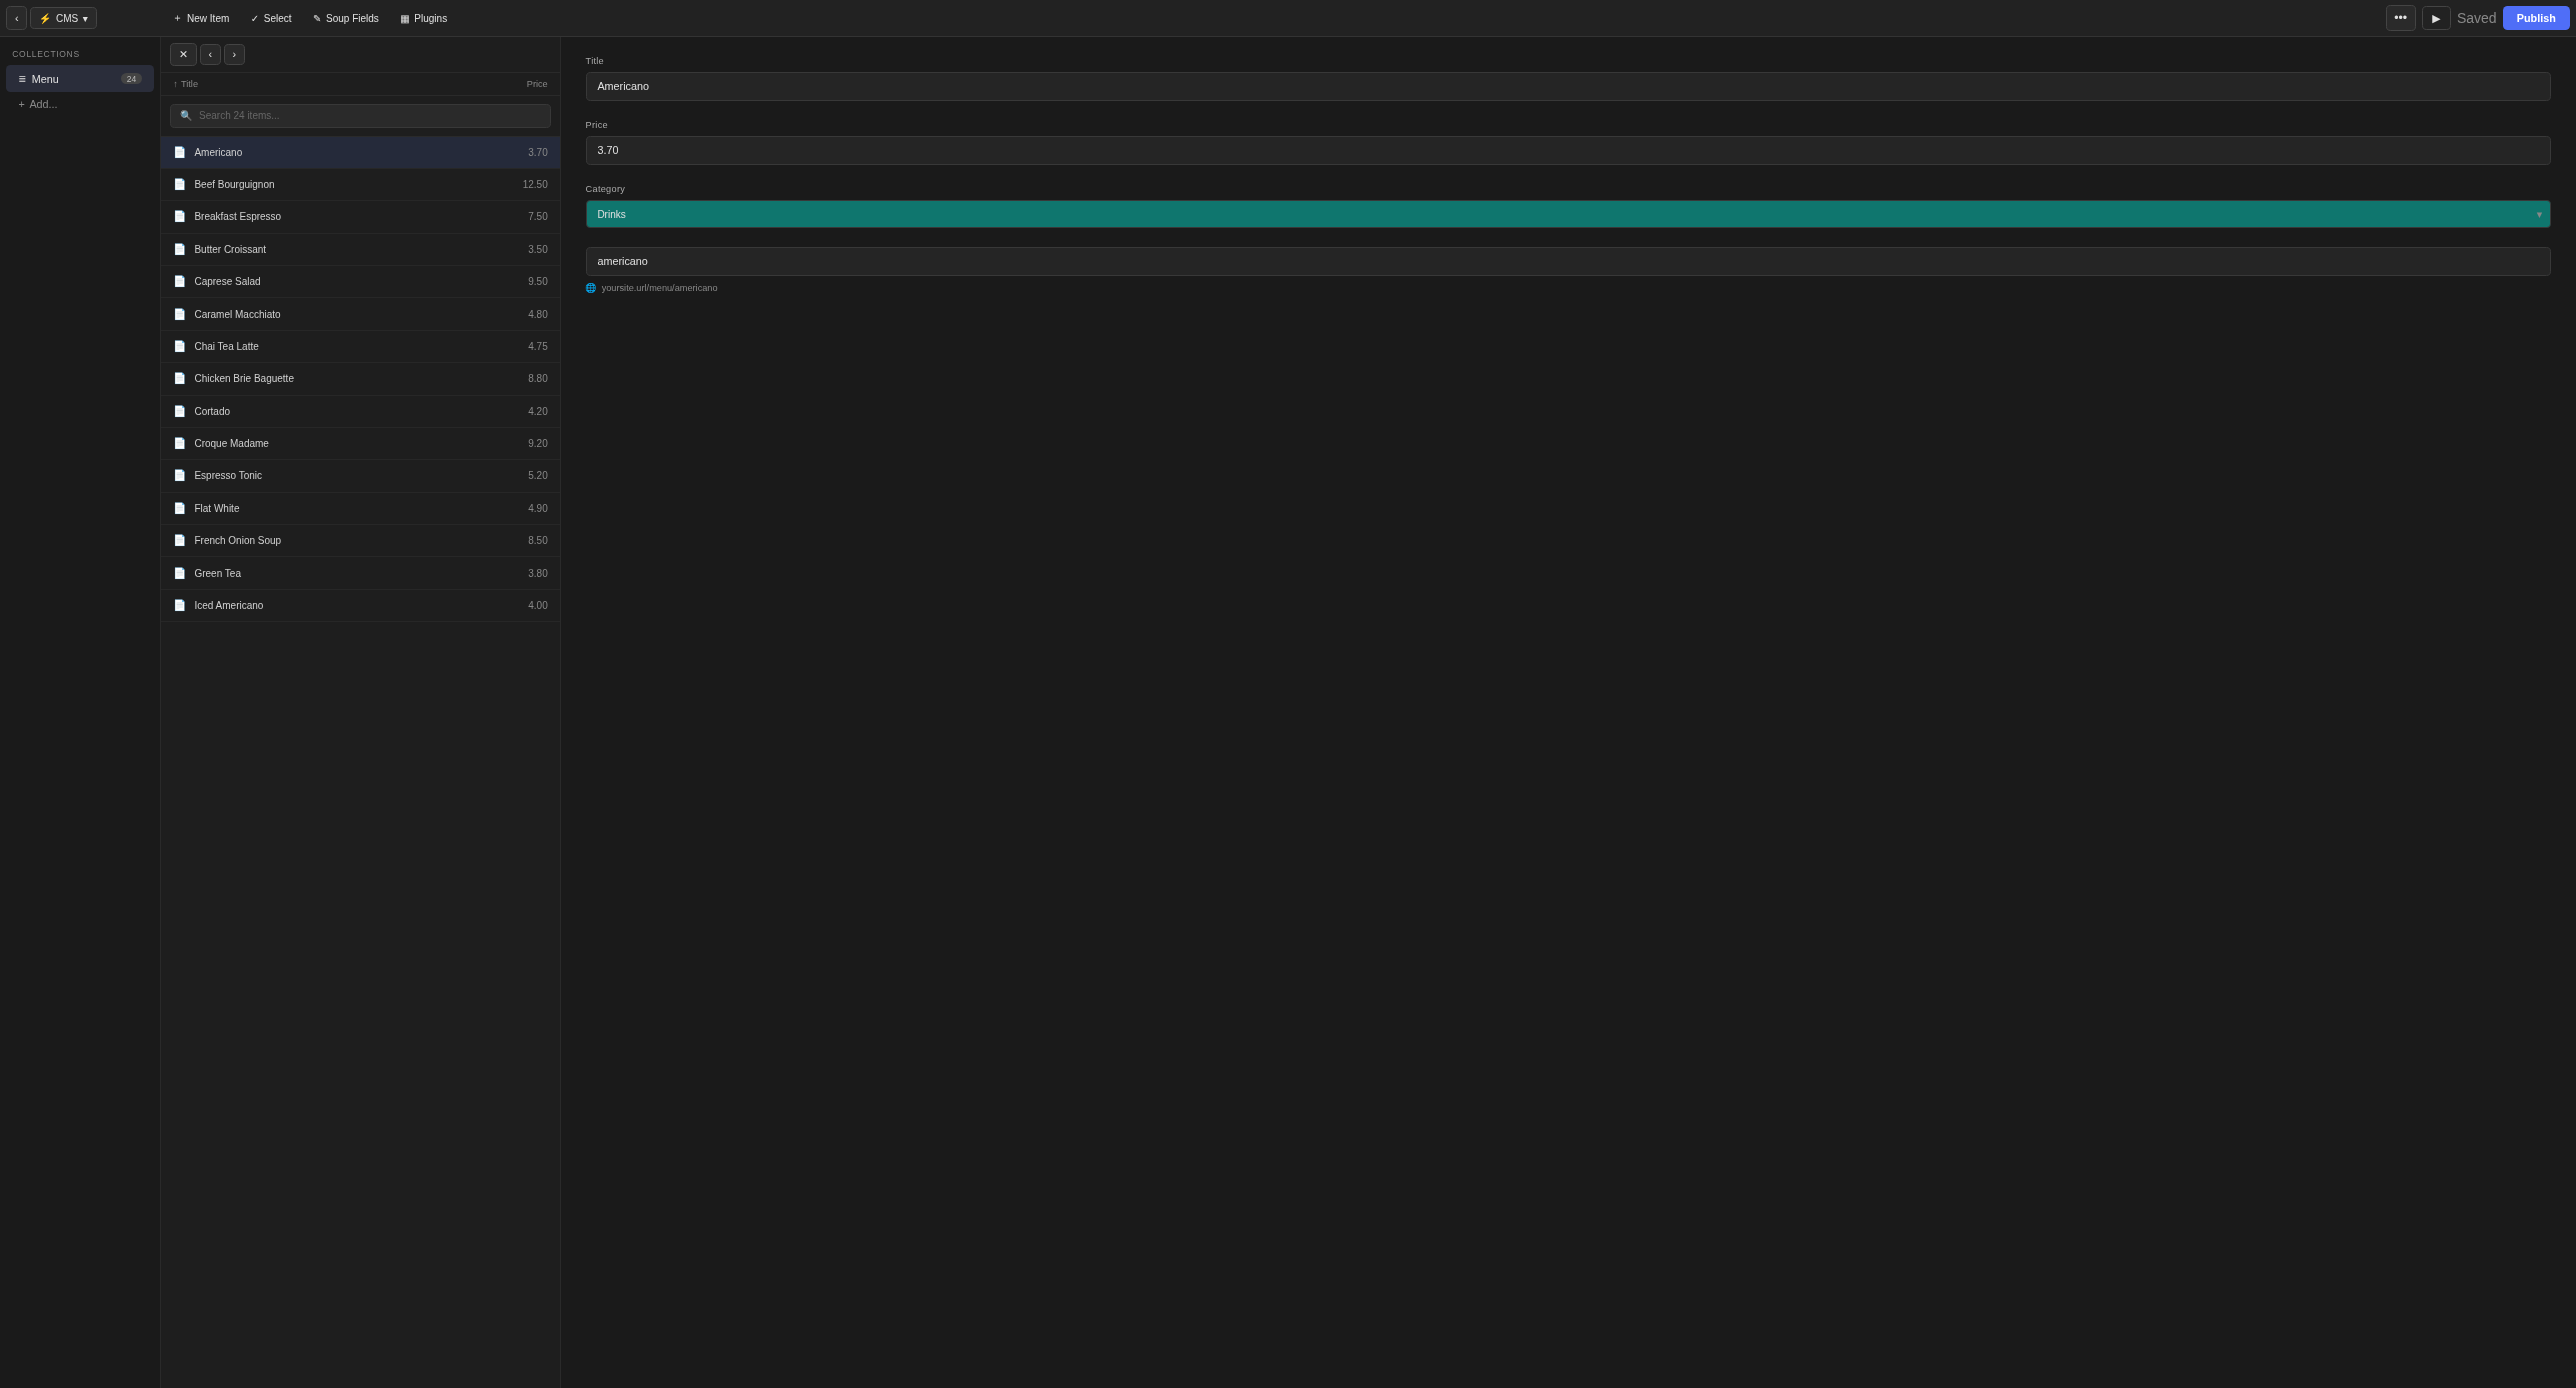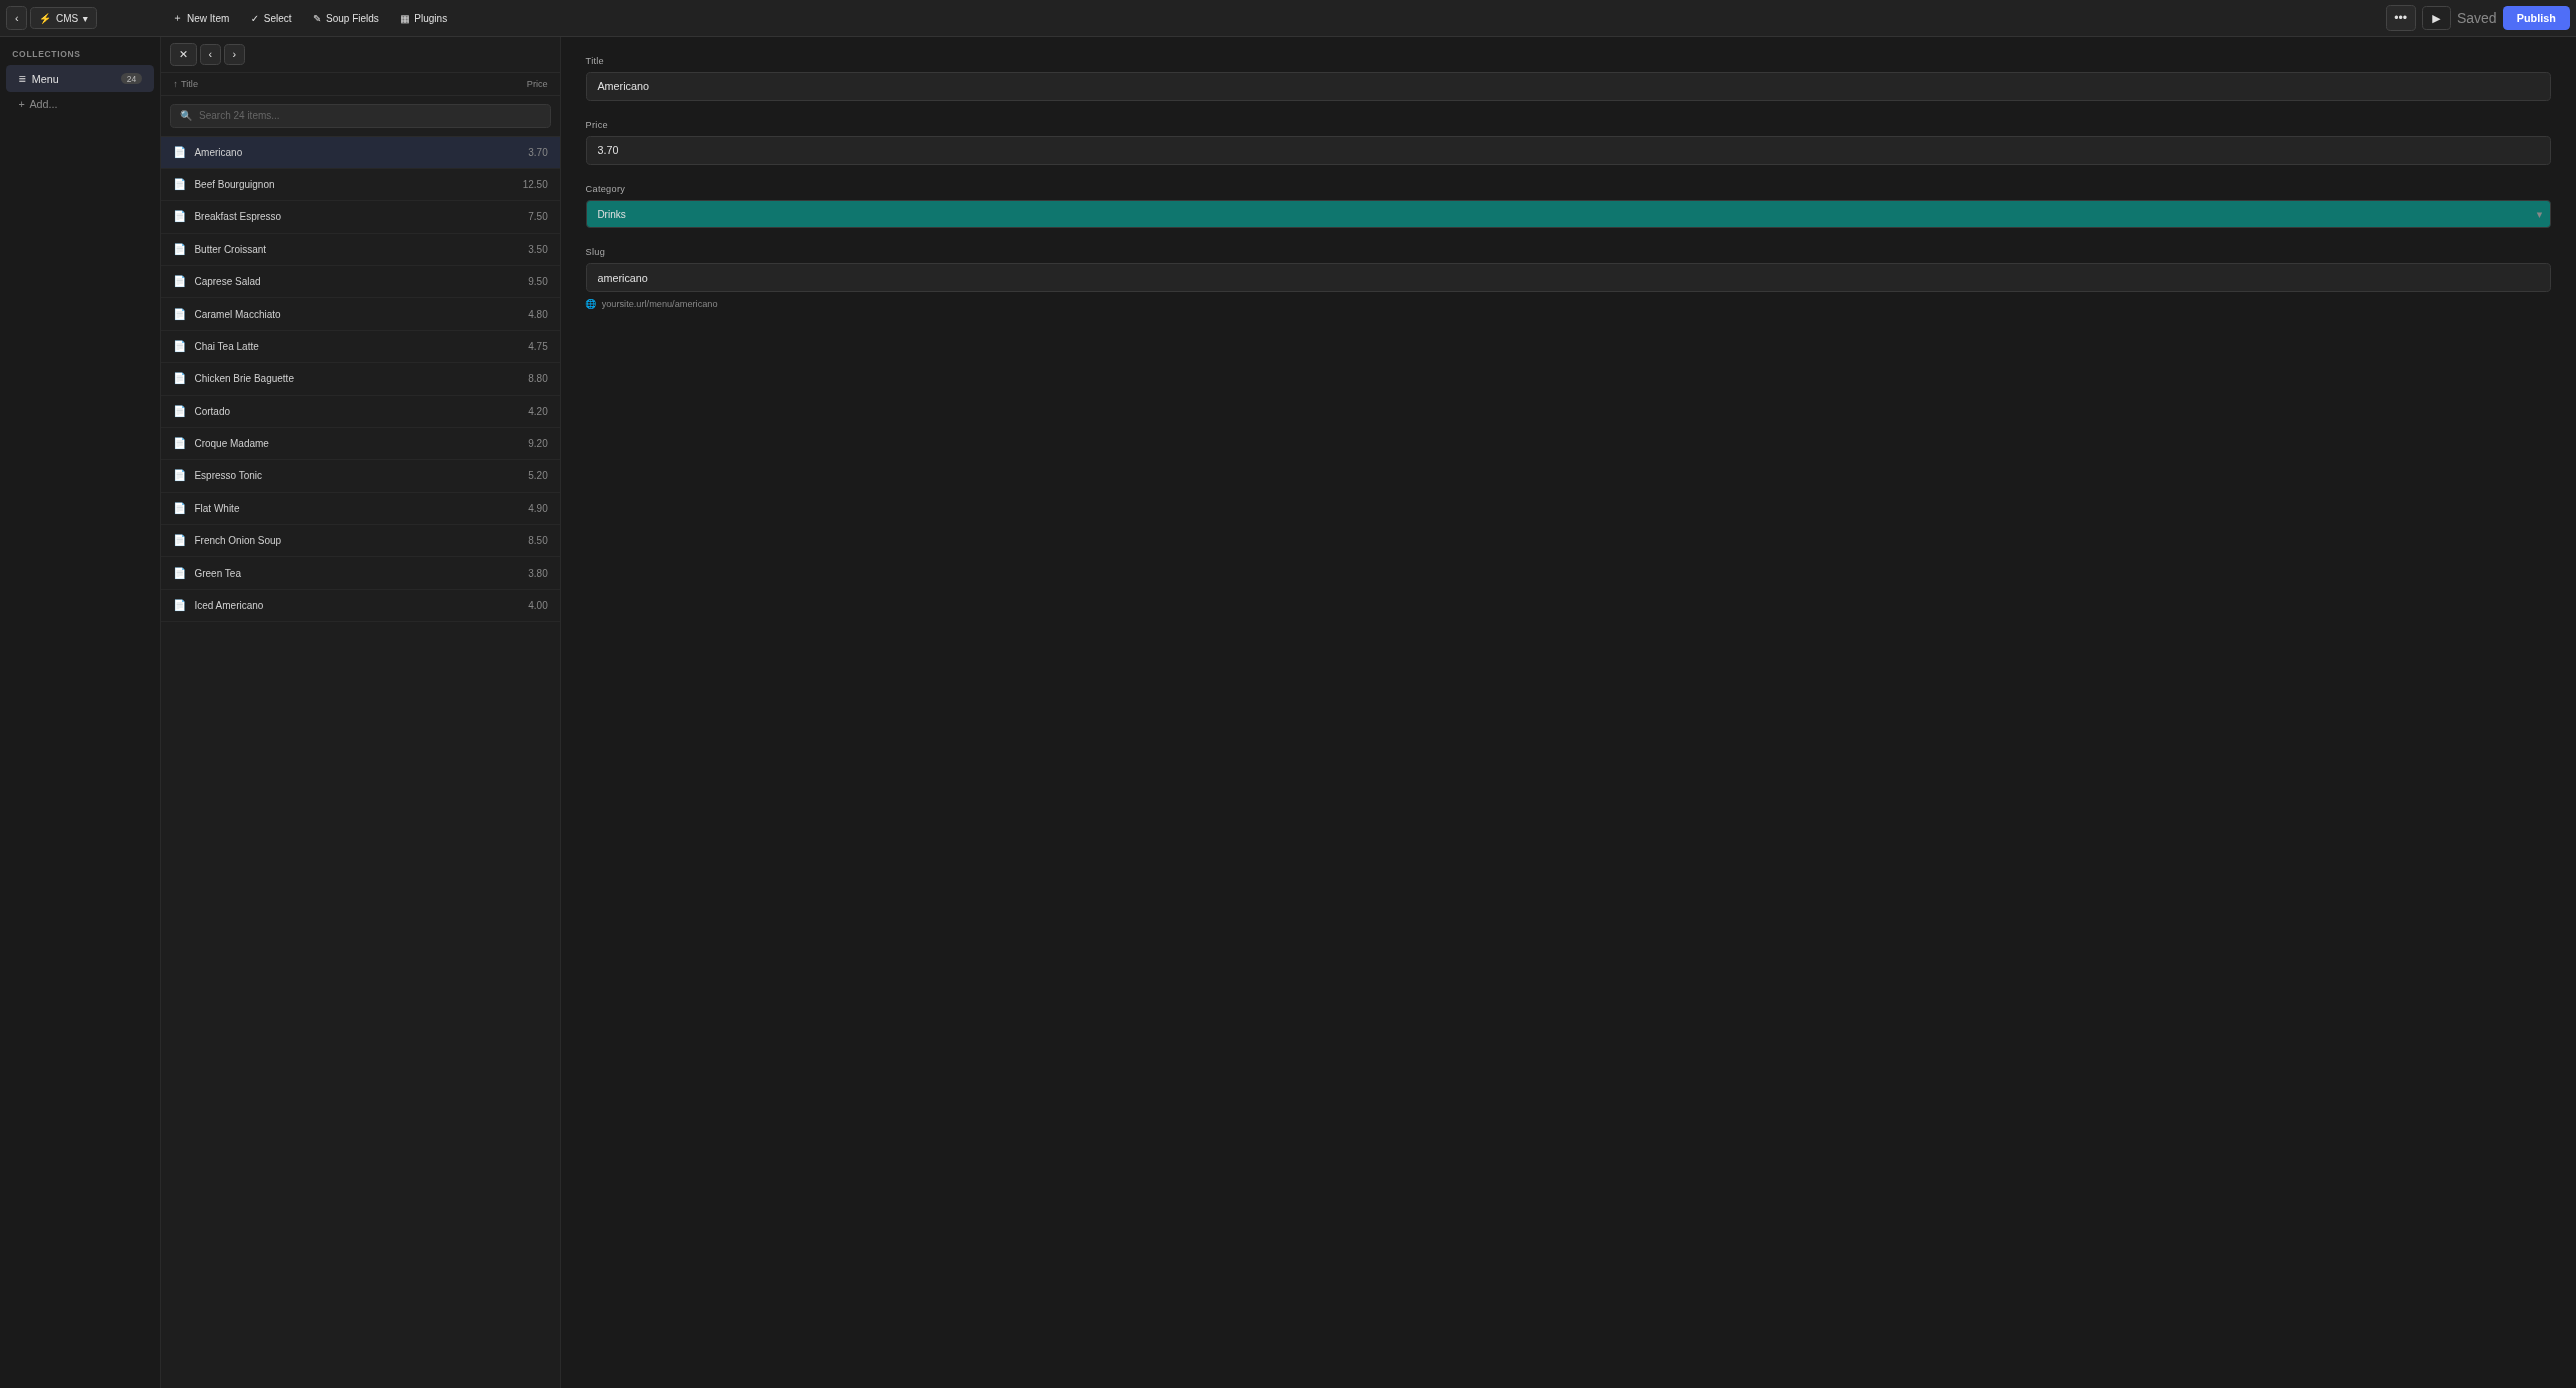--- a/index.html
+++ b/index.html
@@ -120,21 +120,21 @@
       width: 161px;
       background: #1a1a1a;
       border-right: 0.8px solid #2a2a2a;
       display: flex;
       flex-direction: column;
       padding: 9.2px 0;
     }
     .sidebar-title {
       color: #888;
       font-size: 8.5px;
-      font-weight: 700;
+      font-weight: 400;
       letter-spacing: 0.08em;
       padding: 3.1px 12.3px 6.2px;
       text-transform: uppercase;
     }
     .sidebar-item {
       display: flex;
       align-items: center;
       justify-content: space-between;
       padding: 6.2px 12.3px;
       border-radius: 4.6px;
@@ -518,21 +518,20 @@
     <div class="field-group">
       <div class="field-label">Category</div>
       <div class="field-select-wrap">
         <select class="field-select" id="category-select">
         <option value="Drinks">Drinks</option><option value="Food">Food</option><option value="Desserts">Desserts</option></select>
         <span class="select-arrow">▾</span>
       </div>
     </div>
 
     <div class="field-group">
-      <div class="field-label">Slug</div>
       <input type="text" class="field-input" id="slug-input" value="americano" style="">
       <div class="slug-url">
         <span>🌐</span>
         <span>yoursite.url/menu/americano</span>
       </div>
     </div>
 
   </div>
 </div>
 

